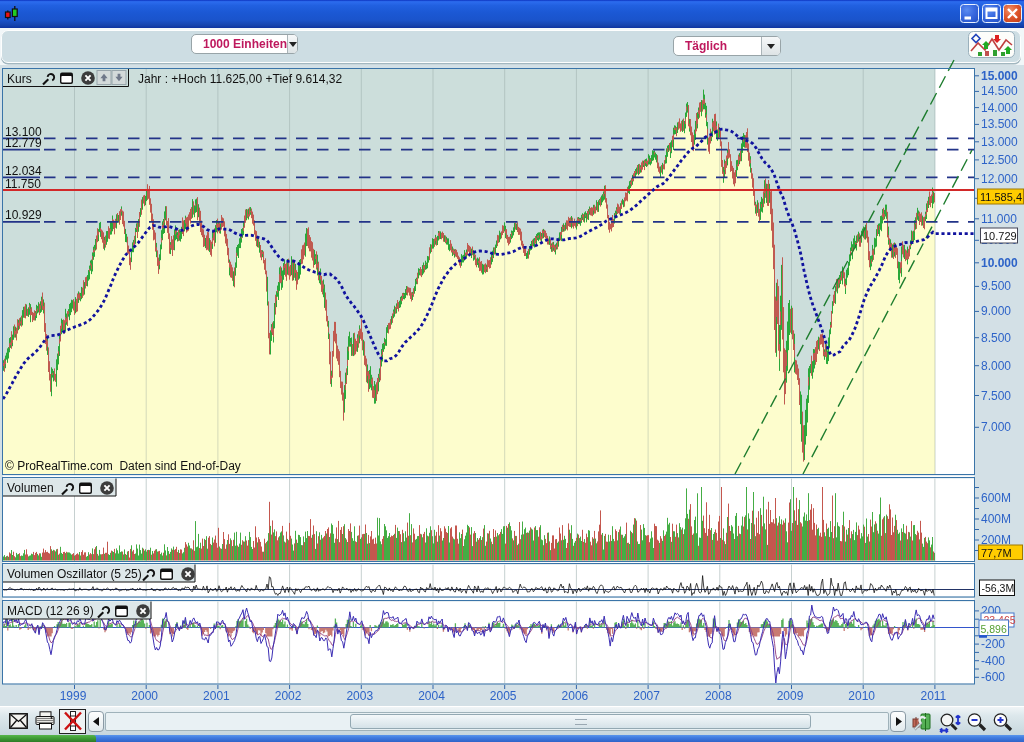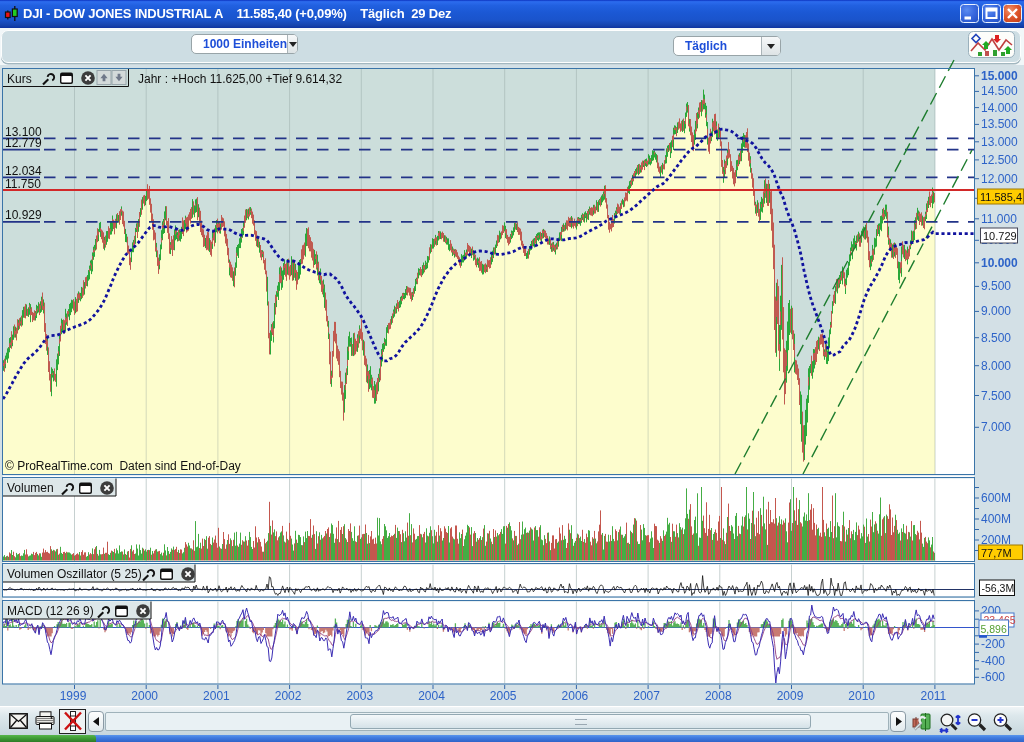--- a/index.html
+++ b/index.html
@@ -5,32 +5,31 @@
 .titlebar{position:absolute;left:0;top:0;width:1024px;height:28px;
  background:linear-gradient(180deg,#0c33c0 0%,#2c6cee 6%,#2160e0 20%,#1b58d4 45%,#1a54cc 70%,#1544ae 90%,#0c33a0 100%)}
 .ticon{position:absolute;left:4px;top:5px;width:17px;height:17px}
 .ttext{position:absolute;left:23px;top:6px;color:#fff;font-size:13px;font-weight:bold;white-space:pre;letter-spacing:-0.2px}
 .wbtns{position:absolute;right:2px;top:3.5px;display:flex;gap:2.5px}
 .wb{width:19px;height:19px;border-radius:3.5px;border:1px solid #eaf2ff;position:relative}
 .wb.mn,.wb.mx{background:radial-gradient(circle at 35% 30%,#5b8cf0 0%,#3a6ae0 45%,#2350c4 100%)}
 .wb.cl{background:radial-gradient(circle at 35% 30%,#f0926a 0%,#e0592f 45%,#c03a14 100%)}
 .toolbar{position:absolute;left:0;top:28px;width:1024px;height:37px;background:#f2f7f9}
 .toolbar .panel{position:absolute;left:1px;top:1.5px;width:1020px;height:33px;background:#cdddE3;border:1.5px solid #fdfefe;border-radius:7px;box-shadow:0 1.5px 0 #a2b7c0}
-.dd{position:absolute;height:20px;background:#fff;border:1.5px solid #98a4a8;border-radius:5px;font-size:12px;font-weight:bold;color:#1d4ed8;display:flex;align-items:center}
+.dd{position:absolute;height:20px;background:#fff;border:1.5px solid #98a4a8;border-radius:5px;font-size:12px;font-weight:bold;color:#be185d;display:flex;align-items:center}
 .dd .txt{padding-left:11px;flex:1;white-space:nowrap}
 .dd .arr{width:19px;height:100%;border-left:1px solid #aab4b8;background:linear-gradient(180deg,#f6f8f9,#dde3e5);display:flex;align-items:center;justify-content:center;border-radius:0 3.5px 3.5px 0}
 .dd .arr:after{content:"";border:4px solid transparent;border-top:5px solid #222;margin-top:4px}
 </style></head><body>
 <div class="titlebar">
  <svg class="ticon" viewBox="0 0 17 17">
       <path d="M3.8 5.5V7M3.8 12.5V14.5M10.8 1V4M10.8 11.5V16" stroke="#111" stroke-width="1.3"></path>
       <rect x="1.5" y="7" width="4.6" height="5.5" fill="#ee1111" stroke="#111" stroke-width="1.2"></rect>
       <rect x="8.4" y="4" width="4.8" height="7.5" fill="#22cc22" stroke="#111" stroke-width="1.2"></rect>
     </svg>
- <div class="ttext">DJI - DOW JONES INDUSTRIAL A    11.585,40 (+0,09%)    Täglich  29 Dez</div>
  <div class="wbtns">
   <div class="wb mn">
         <svg width="17" height="17" viewBox="0 0 17 17" style="position:absolute;left:0;top:0">
           <rect x="3.5" y="11.5" width="6.5" height="3" fill="#fff"></rect>
         </svg>
       </div>
   <div class="wb mx">
         <svg width="17" height="17" viewBox="0 0 17 17" style="position:absolute;left:0;top:0">
           <rect x="3.5" y="3.5" width="10" height="9.5" fill="none" stroke="#fff" stroke-width="2"></rect>
           <rect x="3.5" y="3.5" width="10" height="3" fill="#fff"></rect>

